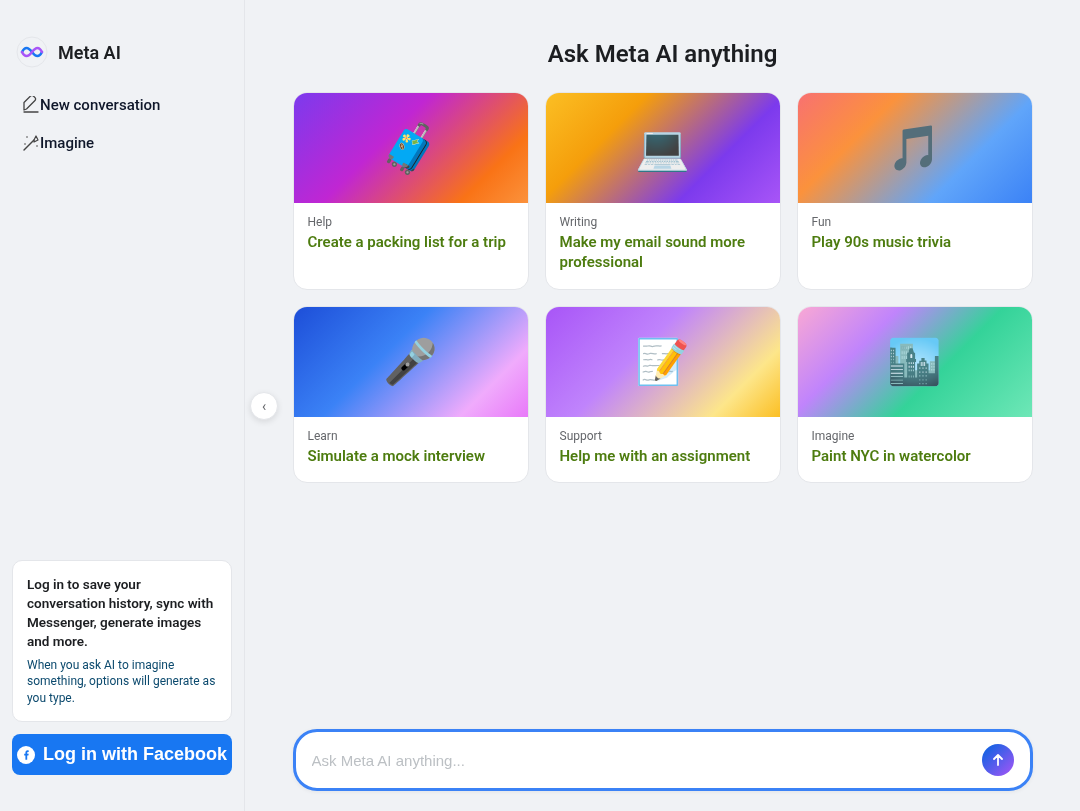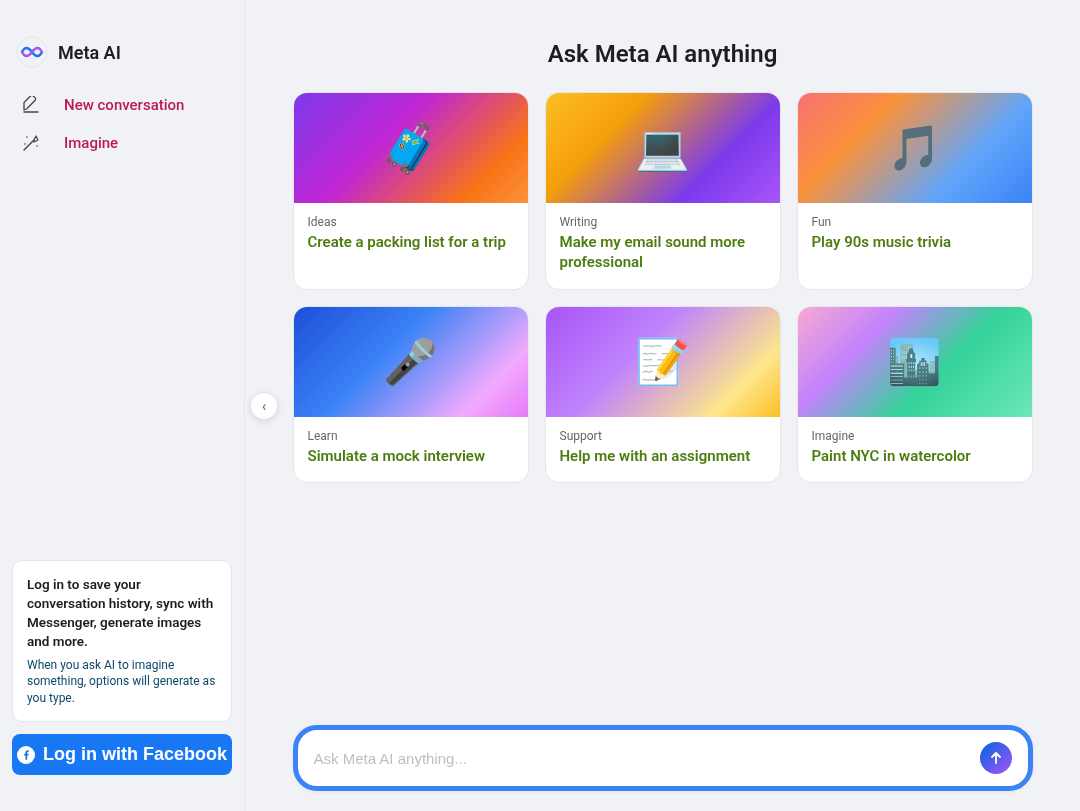--- a/index.html
+++ b/index.html
@@ -44,26 +44,26 @@
 
     .sidebar-nav {
       display: flex;
       flex-direction: column;
       gap: 4px;
     }
 
     .sidebar-item {
       display: flex;
       align-items: center;
-      gap: 24px;
+      gap: 0;
       padding: 8px 10px;
       border-radius: 8px;
       cursor: pointer;
       font-size: 15px;
-      color: #be185d;
+      color: #0f172a;
       font-weight: 500;
     }
 
     .sidebar-item-icon {
       width: 18px;
       height: 18px;
       color: #444;
     }
 
     .sidebar-bottom {
@@ -283,21 +283,21 @@
     .input-area {
       padding: 12px 40px 20px 40px;
       background: #f0f2f5;
     }
 
     .input-wrapper {
       max-width: 740px;
       margin: 0 auto;
       background: #fff;
       border-radius: 24px;
-      border: 5px solid #3b82f6;
+      border: 3px solid #3b82f6;
       display: flex;
       align-items: center;
       padding: 12px 16px;
       box-shadow: 0 1px 4px rgba(0,0,0,0.06);
     }
 
     .input-field {
       flex: 1;
       border: none;
       outline: none;
@@ -379,21 +379,21 @@
 
 <main class="main">
   <div class="main-content">
     <h1 class="page-title">Ask Meta AI anything</h1>
 
     <div class="cards-grid">
 
       <div class="card">
         <div class="card-img-1"></div>
         <div class="card-body">
-          <p class="card-category">Ideas</p>
+          <p class="card-category">Help</p>
           <p class="card-title">Create a packing list for a trip</p>
         </div>
       </div>
 
       <div class="card">
         <div class="card-img-2"></div>
         <div class="card-body">
           <p class="card-category">Writing</p>
           <p class="card-title">Make my email sound more professional</p>
         </div>

